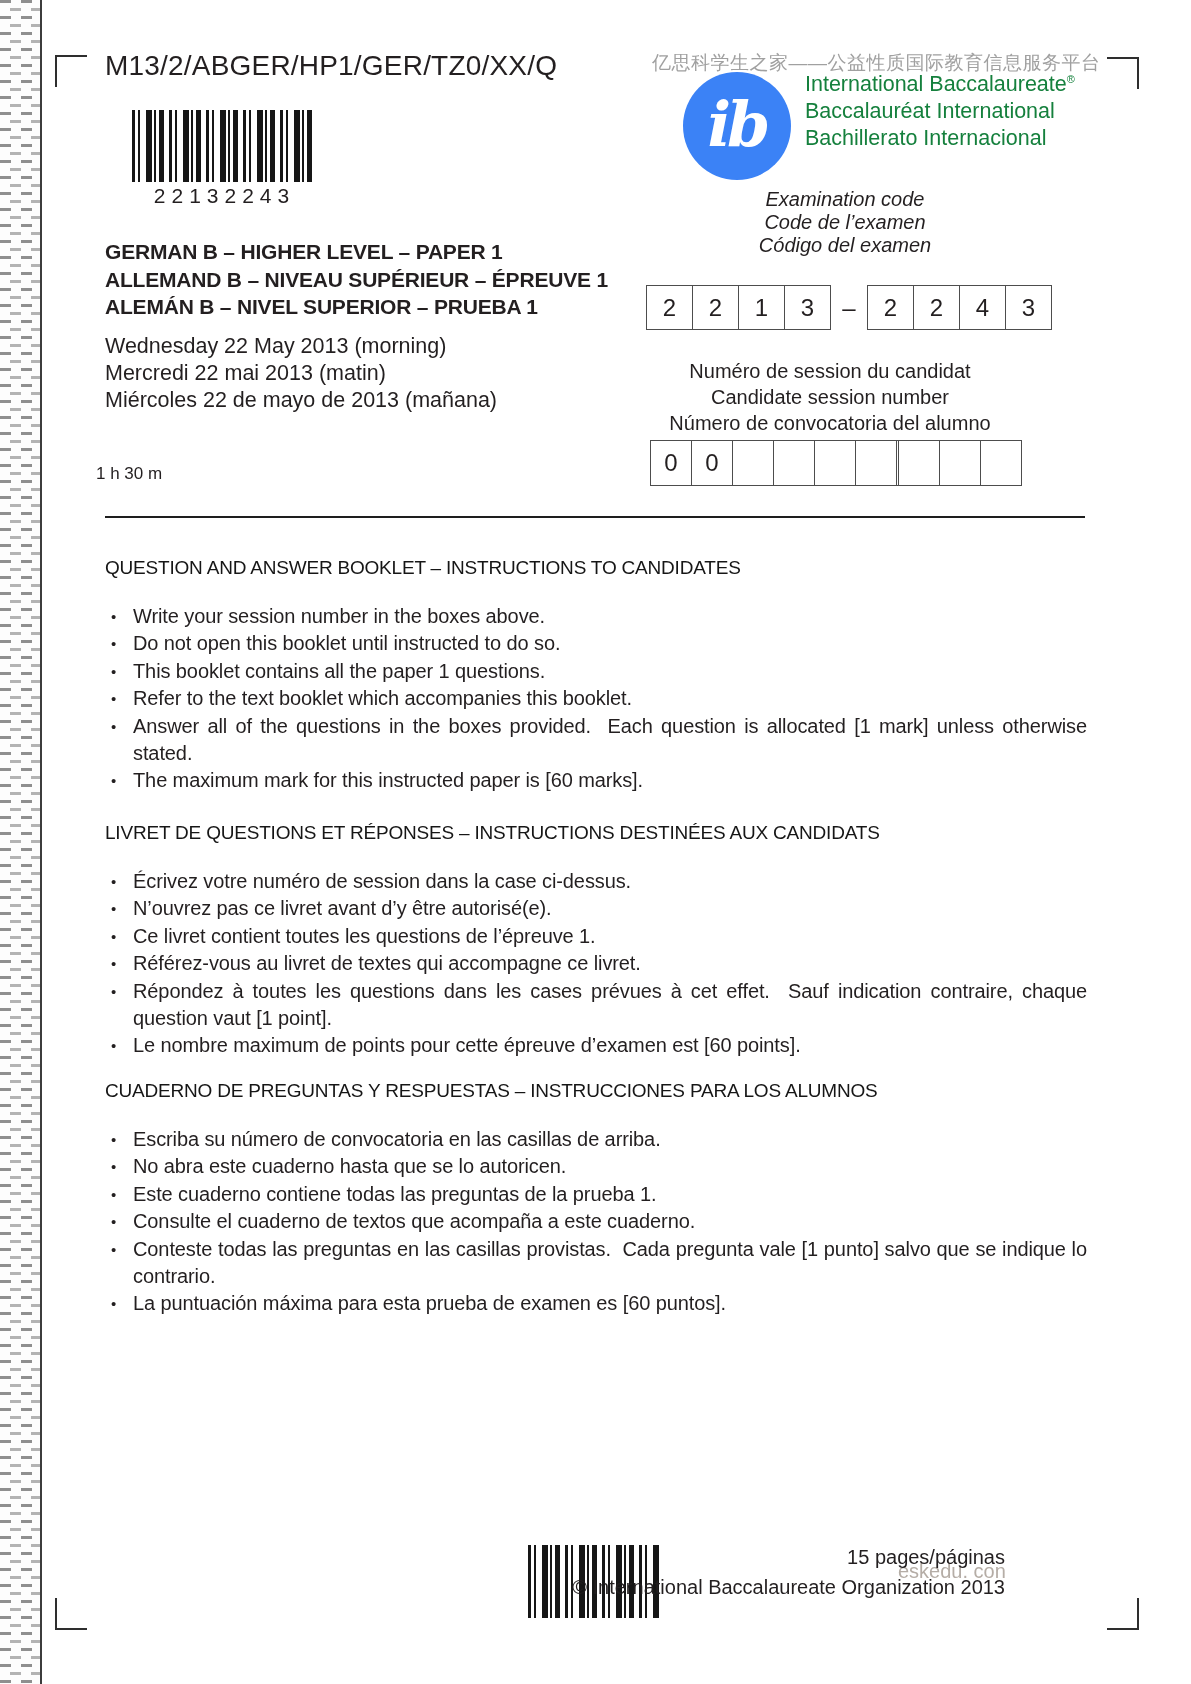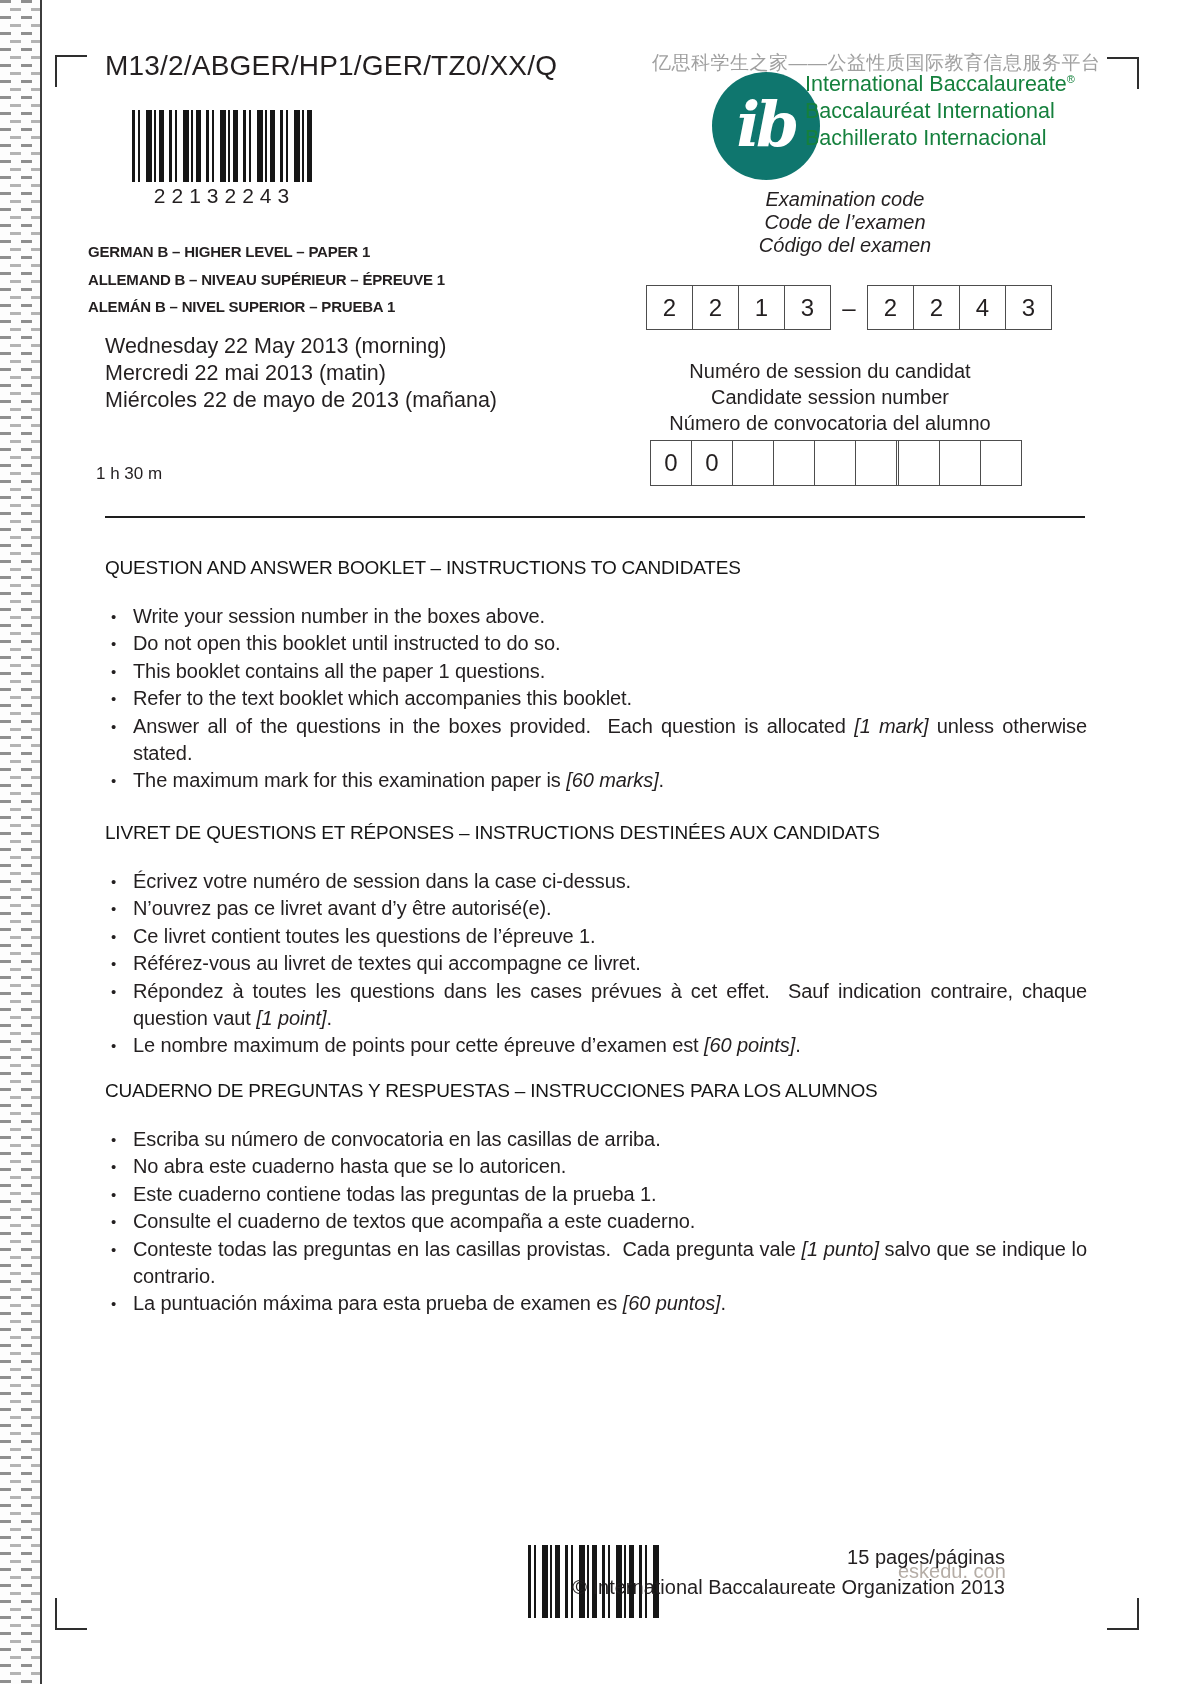--- a/index.html
+++ b/index.html
@@ -29,59 +29,59 @@
   .barcode{background:repeating-linear-gradient(90deg,
       #161616 0 3px,#fff 3px 6px,#161616 6px 8px,#fff 8px 14px,
       #161616 14px 20px,#fff 20px 22px,#161616 22px 24px,#fff 24px 27px,
       #161616 27px 32px,#fff 32px 37px);}
   .barcode-top{position:absolute;left:132px;top:110px;width:185px;height:72px;}
   .barcode-top-num{position:absolute;left:122px;top:184px;width:205px;text-align:center;
       font-size:21px;letter-spacing:6px;}
 
   .watermark-top{position:absolute;left:652px;top:50px;font-size:19px;color:#a0a0a0;
       white-space:nowrap;z-index:1;letter-spacing:.5px;}
-  .ib-circle{position:absolute;left:712px;top:72px;width:108px;height:108px;border-radius:50%;
-      background:#0f766e;z-index:2;display:flex;align-items:center;justify-content:center;}
+  .ib-circle{position:absolute;left:683px;top:72px;width:108px;height:108px;border-radius:50%;
+      background:#3b82f6;z-index:2;display:flex;align-items:center;justify-content:center;}
   .ib-monogram{color:#fff;font-family:"DejaVu Serif",serif;font-style:italic;font-weight:700;
       font-size:62px;letter-spacing:-4px;transform:translateY(-2px);}
   .ib-text{position:absolute;left:805px;top:66px;z-index:2;}
   .ib-line{font-size:21.5px;line-height:27px;color:#15803d;white-space:nowrap;}
   .ib-line sup{font-size:11px;}
 
   .exam-labels{position:absolute;left:640px;top:188px;width:410px;text-align:center;
       font-size:20px;line-height:23px;font-style:italic;}
   .box-row{position:absolute;display:flex;align-items:stretch;}
   .exam-row{left:646px;top:285px;height:45px;}
   .cell{width:45px;border:1px solid #4d4d4d;margin-left:-1px;display:flex;align-items:center;
       justify-content:center;font-size:24px;background:#fff;}
   .cell:first-child{margin-left:0;}
   .dash-gap{width:36px;display:flex;align-items:center;justify-content:center;font-size:24px;}
   .session-labels{position:absolute;left:620px;top:358px;width:420px;text-align:center;
       font-size:20px;line-height:26px;}
   .session-row{left:650px;top:440px;height:46px;}
   .session-row .cell{width:40px;}
   .session-row .cell.dbl{border-left:3px double #4d4d4d;}
 
-  .title-block{position:absolute;left:88px;top:238px;font-weight:bold;font-size:15px;
+  .title-block{position:absolute;left:105px;top:238px;font-weight:bold;font-size:21px;
       line-height:27.5px;letter-spacing:-.2px;}
   .title-line{white-space:nowrap;}
   .date-block{position:absolute;left:105px;top:333px;font-size:21.5px;line-height:27px;}
   .date-line{white-space:nowrap;}
   .duration{position:absolute;left:96px;top:464px;font-size:17px;text-align:right;}
   .rule{position:absolute;left:105px;top:516px;width:980px;height:2px;background:#1e1e1e;}
 
   .section{position:absolute;left:105px;width:982px;}
   .sec-en{top:557px;} .sec-fr{top:822px;} .sec-es{top:1080px;}
   .sec-header{font-size:19px;line-height:22px;letter-spacing:-.2px;color:#161616;}
   .sec-list{margin-top:24px;}
   .bullet-row{display:flex;align-items:flex-start;}
   .bullet-glyph{width:28px;font-size:15px;line-height:27.4px;padding-left:6px;box-sizing:border-box;}
   .bullet-text{flex:1;font-size:20px;line-height:27.4px;letter-spacing:-.1px;}
   .bullet-text.just{text-align:justify;}
-  .it{font-style:italic;margin-top:40px;}
+  .it{margin-top:40px;}
 
   .footer-pages{position:absolute;right:186px;top:1546px;font-size:20px;z-index:2;}
   .footer-copy{position:absolute;right:186px;top:1576px;font-size:20px;z-index:2;}
   .watermark-bottom{position:absolute;left:898px;top:1560px;font-size:20px;color:#b5ada6;z-index:1;}
   .barcode-bottom{position:absolute;left:528px;top:1545px;width:132px;height:73px;}
   .barcode-bottom-num{position:absolute;left:508px;top:1702px;width:172px;text-align:center;
       font-size:23px;letter-spacing:8px;}
 </style>
 </head>
 <body>
@@ -176,21 +176,21 @@
       <div class="bullet-row">
         <span class="bullet-glyph">•</span>
         <div class="bullet-text"><span>Refer to the text booklet which accompanies this booklet.</span></div>
       </div>
       <div class="bullet-row">
         <span class="bullet-glyph">•</span>
         <div class="bullet-text just"><span>Answer all of the questions in the boxes provided.&nbsp; Each question is allocated </span><span class="it">[1 mark]</span><span> unless otherwise stated.</span></div>
       </div>
       <div class="bullet-row">
         <span class="bullet-glyph">•</span>
-        <div class="bullet-text"><span>The maximum mark for this examination paper is </span><span class="it">[60 marks]</span><span>.</span></div>
+        <div class="bullet-text"><span>The maximum mark for this instructed paper is </span><span class="it">[60 marks]</span><span>.</span></div>
       </div>
     </div>
   </div>
 <div class="section sec-fr">
     <div class="sec-header">LIVRET DE QUESTIONS ET RÉPONSES – INSTRUCTIONS DESTINÉES AUX CANDIDATS</div>
     <div class="sec-list">
       <div class="bullet-row">
         <span class="bullet-glyph">•</span>
         <div class="bullet-text"><span>Écrivez votre numéro de session dans la case ci-dessus.</span></div>
       </div>

